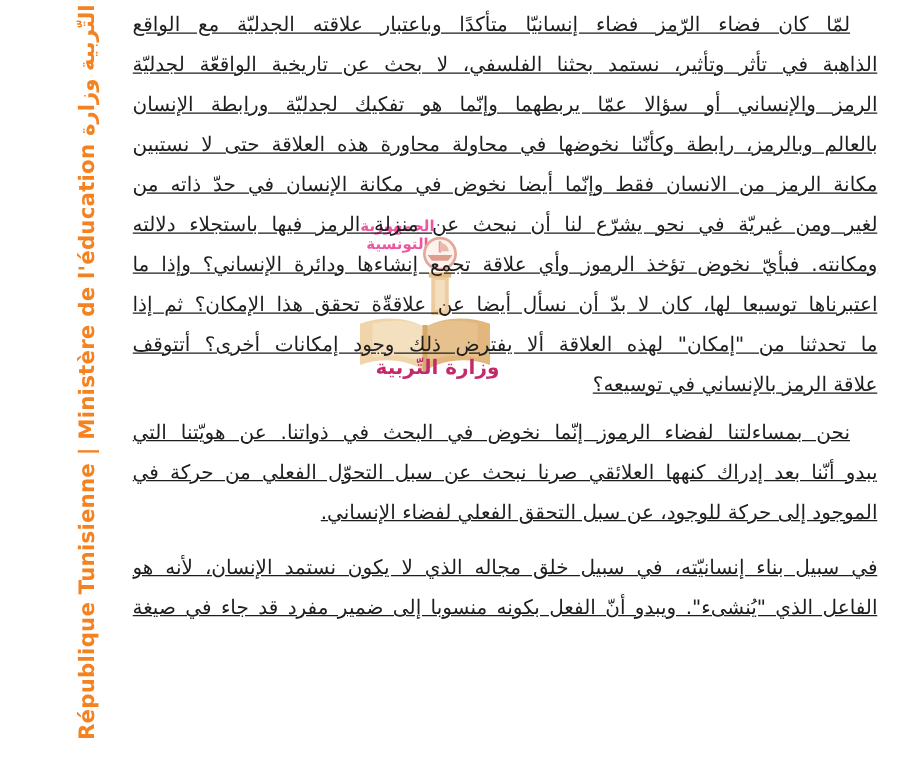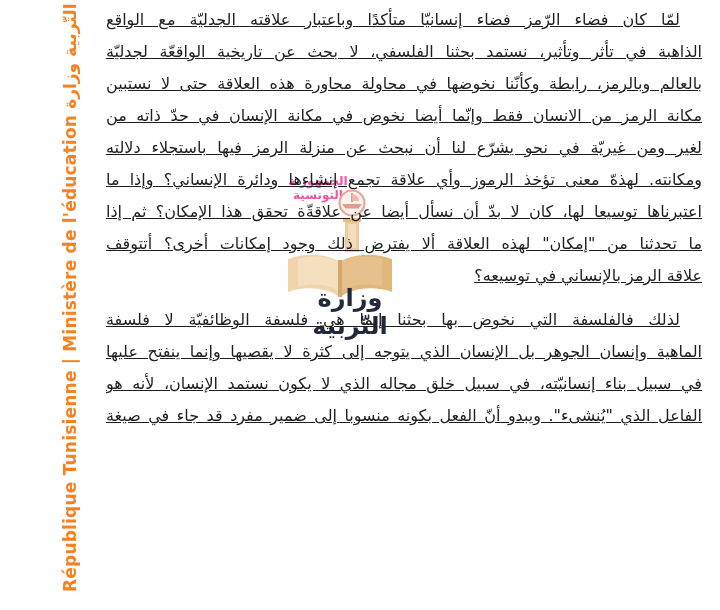--- a/index.html
+++ b/index.html
@@ -7,21 +7,21 @@
               font-family:"DejaVu Sans", sans-serif; position:relative; }
 
   
   .watermark { position:absolute; left:260px; top:172px; width:170px; height:150px;
                z-index:0; opacity:.92; }
   .wm-republic { position:absolute; left:6px; top:2px; width:104px; text-align:center;
                  font-size:12px; font-weight:bold; color:#ec4899; letter-spacing:-0.5px; }
   .wm-emblem { position:absolute; left:70px; top:16px; }
   .wm-book { position:absolute; left:24px; top:78px; }
   .wm-ministry { position:absolute; left:28px; top:112px; width:124px; text-align:center;
-                 font-size:24px; font-weight:bold; color:#0f172a; }
+                 font-size:16px; font-weight:bold; color:#be185d; }
 
   
   .sidebar { position:absolute; left:59px; top:592px; width:700px;
              transform:rotate(-90deg); transform-origin:0 0;
              font-size:17px; line-height:23px; font-weight:bold;
              color:#f58220; white-space:nowrap; letter-spacing:.2px; z-index:2; }
 
   
   .content { position:absolute; left:106px; top:4px; width:596px; z-index:1;
              direction:rtl; color:#1e1e1e; font-size:16px;text-decoration:underline; }
@@ -60,30 +60,34 @@
   <div class="wm-ministry">وزارة التّربية</div>
 </div>
 
 <div class="sidebar">République Tunisienne | Ministère de l'éducation وزارة‎ التّربية‎ التّونسيّة</div>
 
 <div class="content" dir="rtl">
 
   <div class="para p1">
     <div class="line first">لمّا كان فضاء الرّمز فضاء إنسانيّا متأكدًا وباعتبار علاقته الجدليّة مع الواقع</div>
     <div class="line">الذاهبة في تأثر وتأثير، نستمد بحثنا الفلسفي، لا بحث عن تاريخية الواقعّة لجدليّة</div>
+    <div class="line">الرمز والإنساني أو سؤالا عمّا يربطهما وإنّما هو تفكيك لجدليّة ورابطة الإنسان</div>
     <div class="line">بالعالم وبالرمز، رابطة وكأنّنا نخوضها في محاولة محاورة هذه العلاقة حتى لا نستبين</div>
     <div class="line">مكانة الرمز من الانسان فقط وإنّما أيضا نخوض في مكانة الإنسان في حدّ ذاته من</div>
     <div class="line">لغير ومن غيريّة في نحو يشرّع لنا أن نبحث عن منزلة الرمز فيها باستجلاء دلالته</div>
-    <div class="line">ومكانته. لهذهّ معنى تؤخذ الرموز وأي علاقة تجمع إنشاءها ودائرة الإنساني؟ وإذا ما</div>
+    <div class="line">ومكانته. فبأيّ نخوض تؤخذ الرموز وأي علاقة تجمع إنشاءها ودائرة الإنساني؟ وإذا ما</div>
     <div class="line">اعتبرناها توسيعا لها، كان لا بدّ أن نسأل أيضا عن علاقةّة تحقق هذا الإمكان؟ ثم إذا</div>
     <div class="line">ما تحدثنا من "إمكان" لهذه العلاقة ألا يفترض ذلك وجود إمكانات أخرى؟ أتتوقف</div>
     <div class="line end">علاقة الرمز بالإنساني في توسيعه؟</div>
   </div>
 
+  <div class="para p2">
+    <div class="line first">نحن بمساءلتنا لفضاء الرموز إنّما نخوض في البحث في ذواتنا. عن هويّتنا التي</div>
+    <div class="line">يبدو أنّنا بعد إدراك كنهها العلائقي صرنا نبحث عن سبل التحوّل الفعلي من حركة في</div>
+    <div class="line end">الموجود إلى حركة للوجود، عن سبل التحقق الفعلي لفضاء الإنساني.</div>
+  </div>
 
   <div class="para p3">
-    <div class="line first">لذلك فالفلسفة التي نخوض بها بحثنا إنما هي فلسفة الوظائفيّة لا فلسفة</div>
-    <div class="line">الماهية وإنسان الجوهر بل الإنسان الذي يتوجه إلى كثرة لا يقصيها وإنما ينفتح عليها</div>
     <div class="line">في سبيل بناء إنسانيّته، في سبيل خلق مجاله الذي لا يكون نستمد الإنسان، لأنه هو</div>
     <div class="line">الفاعل الذي "يُنشىء". ويبدو أنّ الفعل بكونه منسوبا إلى ضمير مفرد قد جاء في صيغة</div>
   </div>
 
 </div>
 
 </body></html>

